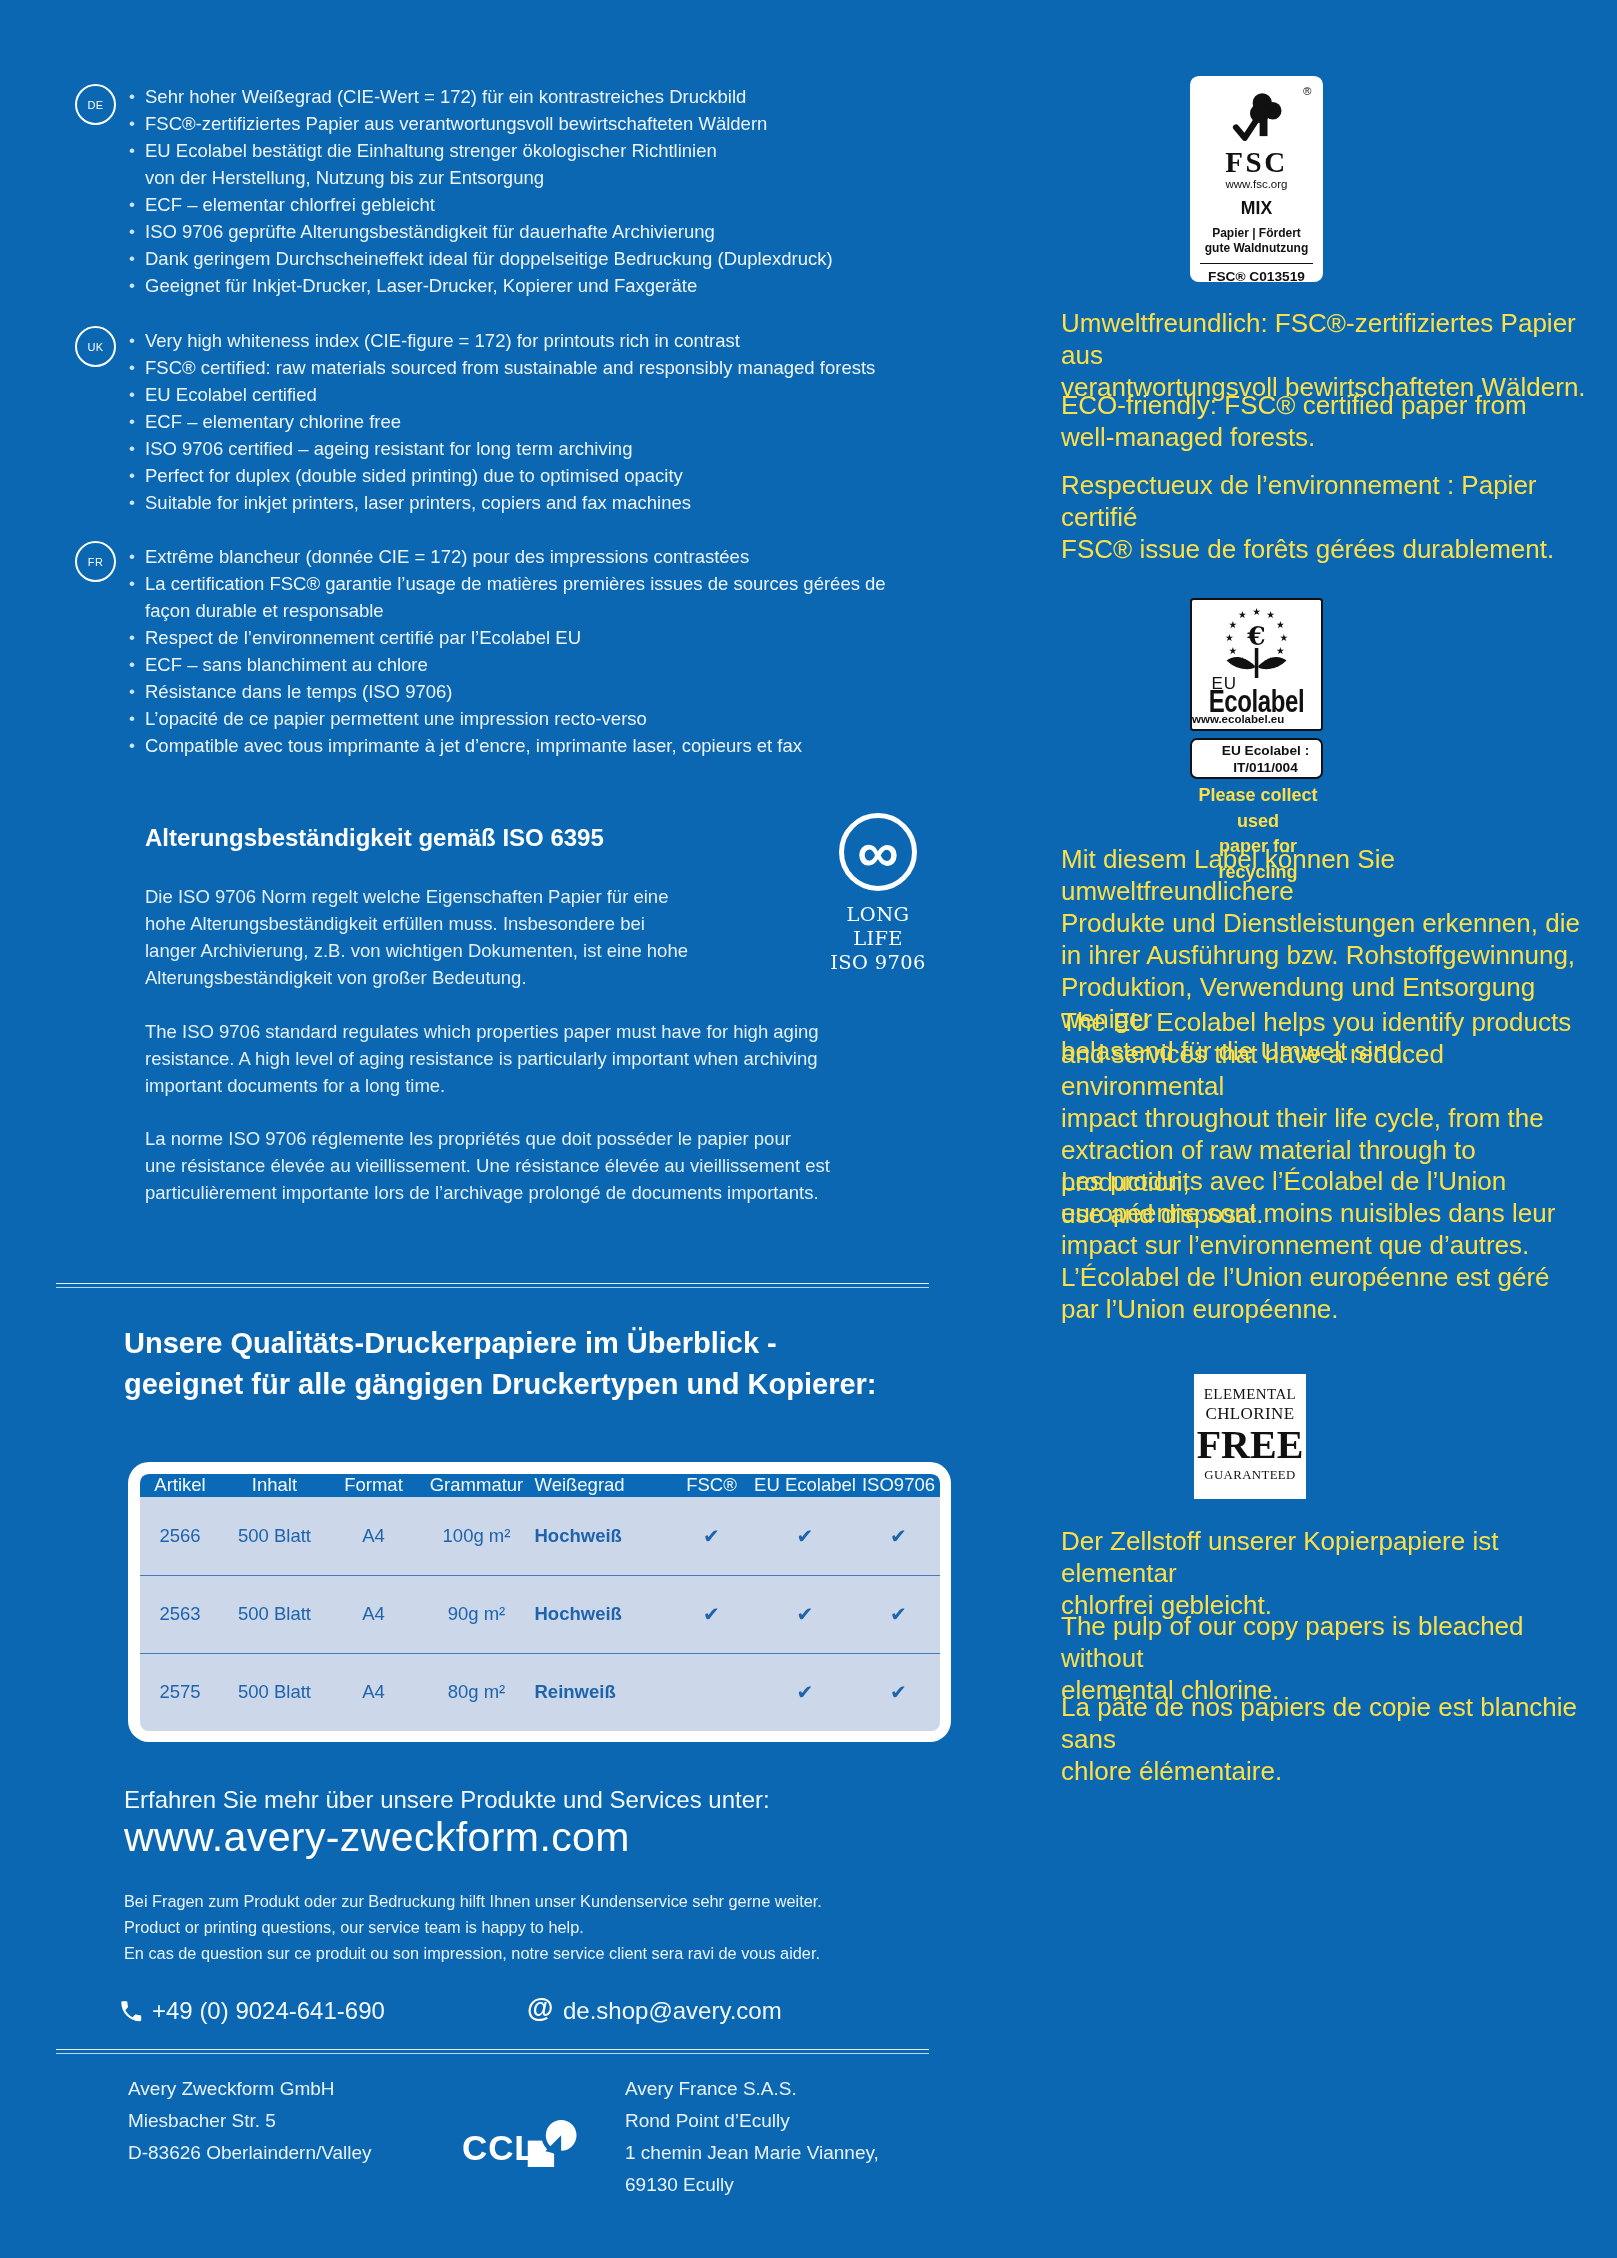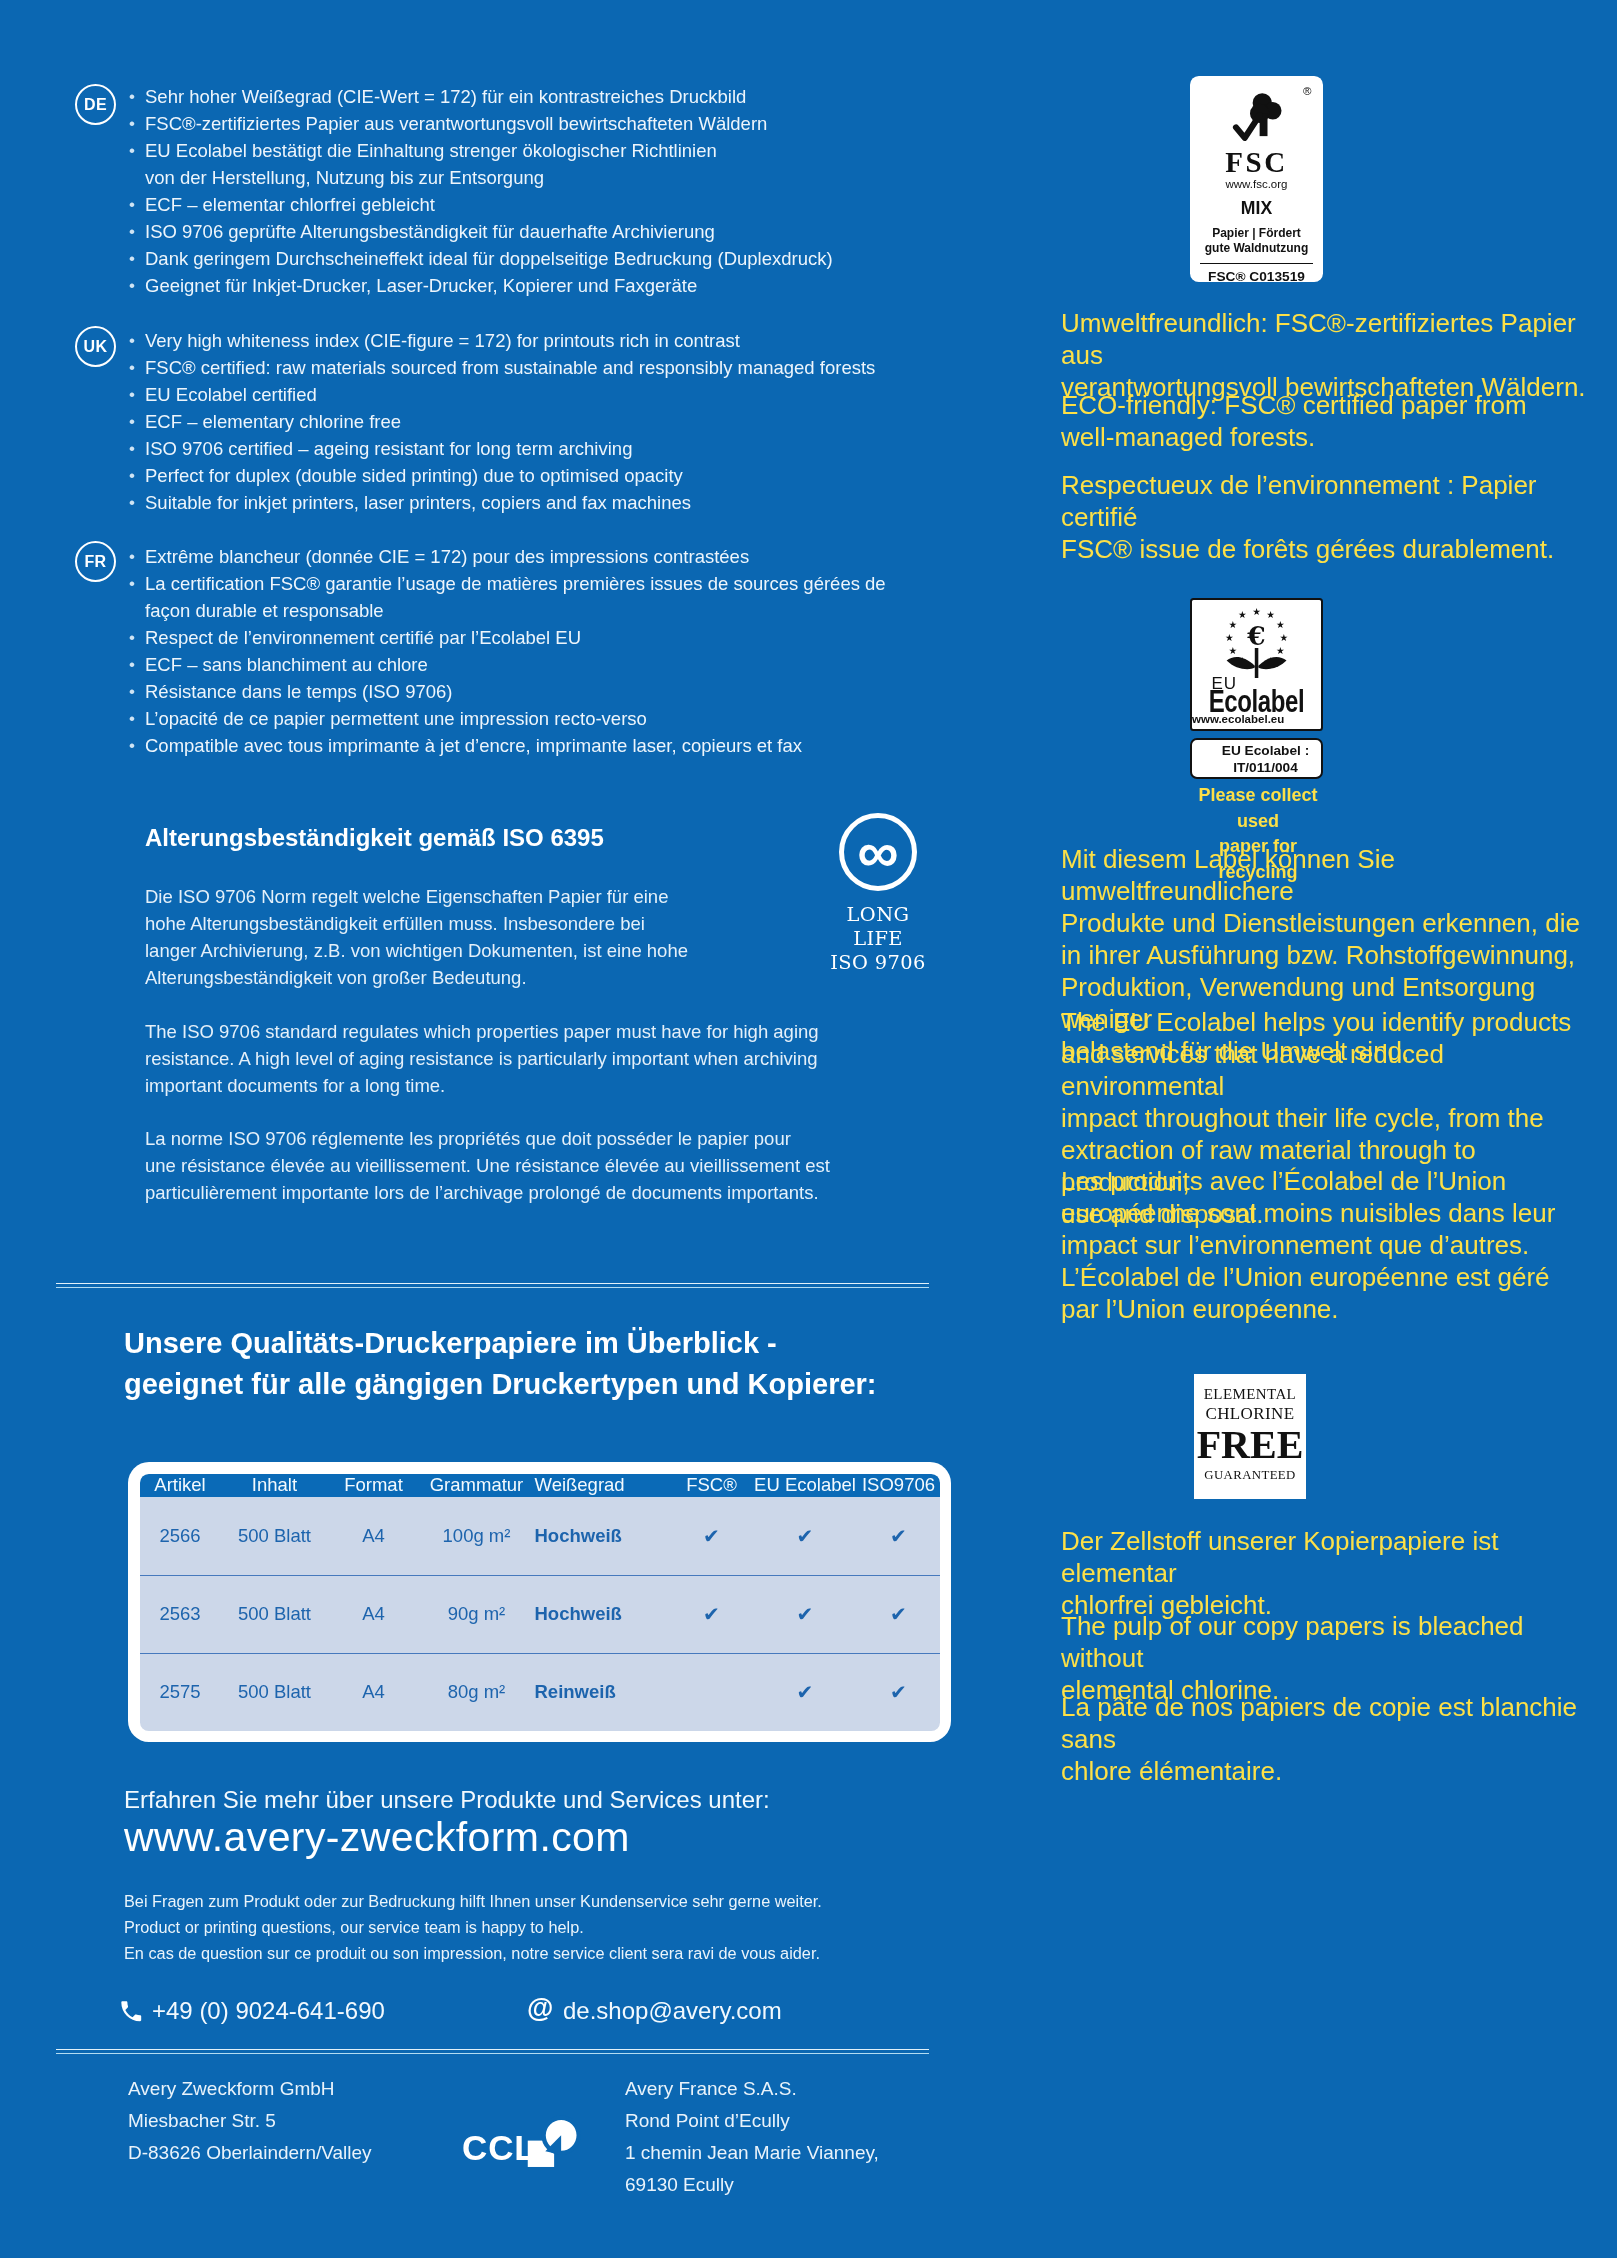--- a/index.html
+++ b/index.html
@@ -9,21 +9,21 @@
     font-family:"Liberation Sans", sans-serif;
     -webkit-font-smoothing:antialiased;
   }
   .abs { position:absolute; }
 
   
   .badge {
     position:absolute; width:41px; height:41px; box-sizing:border-box;
     border:2.6px solid #ffffff; border-radius:50%;
     display:flex; align-items:center; justify-content:center;
-    color:#ffffff; font-weight:bold; font-size:16px; letter-spacing:0.4px;
+    color:#ffffff; font-weight:normal; font-size:11px; letter-spacing:0.4px;
   }
 
   
   .bullets { position:absolute; }
   .b-row { display:flex; align-items:flex-start; }
   .dot { flex:0 0 16px; width:16px; font-size:17px; line-height:27px; color:#cfe4f4; }
   .b-txt { font-size:18.5px; line-height:27px; color:#edf5fc; white-space:pre-line; }
 
   .h2 { position:absolute; font-size:24px; font-weight:bold; color:#ffffff; }
   .para { position:absolute; font-size:18.5px; line-height:27px; color:#e4f0fa; white-space:pre-line; }

